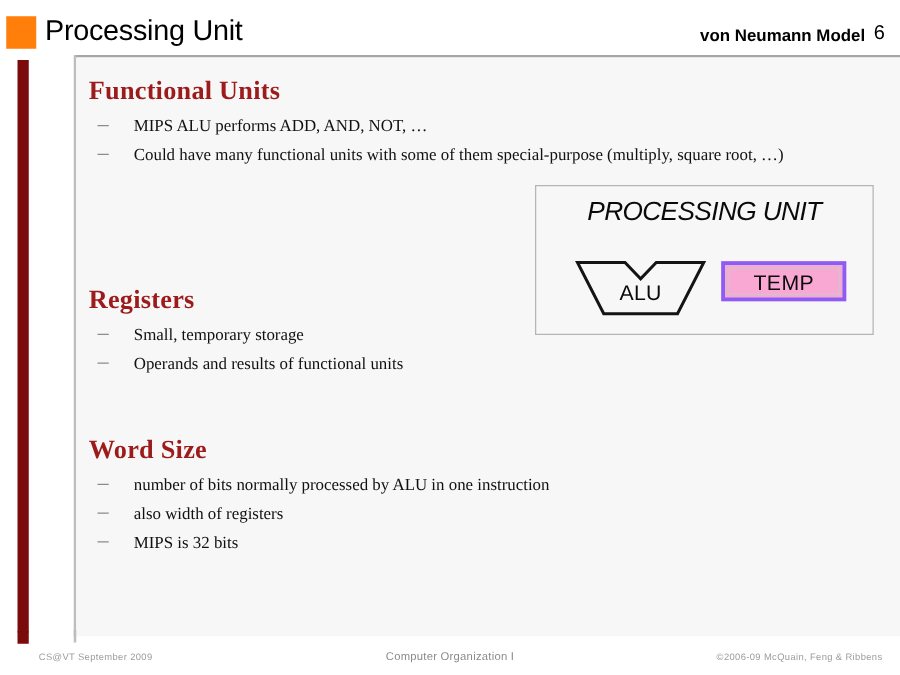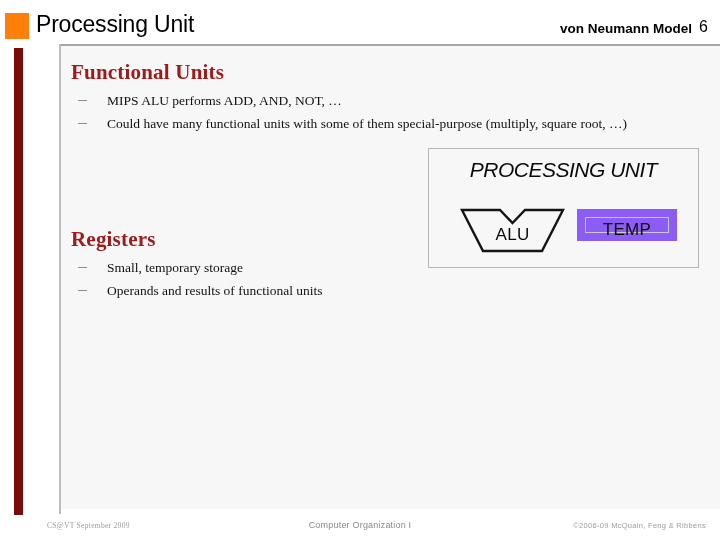--- a/index.html
+++ b/index.html
@@ -159,22 +159,22 @@
     text-align: center;
     font-family: "Liberation Sans", sans-serif;
     font-size: 17px;
     color: #0A0A0A;
     letter-spacing: 0.3px;
   }
   .temp-box {
     position: absolute;
     left: 148px; top: 60px;
     width: 100px; height: 32px;
-    border: 6px solid #8b5cf6;
-    background: #8b5cf6;
+    border: 3px solid #8b5cf6;
+    background: #f9a8d4;
     box-sizing: border-box;
   }
   .temp-inner {
     position: absolute;
     left: 2px; top: 2px; right: 2px; bottom: 2px;
     border: 1px solid #C8C8C8;
     box-sizing: border-box;
   }
   .temp-label {
     position: absolute;
@@ -203,23 +203,22 @@
     position: absolute;
     left: 0; top: 521px;
     width: 720px;
     height: 14px;
     font-family: "Liberation Sans", sans-serif;
     font-size: 7.5px;
     color: #9C9C9C;
   }
   .footer-left {
     position: absolute;
-    left: 47px; top: 0;
+    left: 31px; top: 0;
     letter-spacing: 0.3px;
-    font-family: Liberation Serif, serif;
   }
   .footer-center {
     position: absolute;
     left: 0; right: 0; top: -1px;
     text-align: center;
     font-size: 9px;
     color: #8A8A8A;
     letter-spacing: 0.2px;
   }
   .footer-right {
@@ -269,20 +268,37 @@
         <span class="dash"></span>
         <span>Small, temporary storage</span>
       </li>
       <li class="bullet">
         <span class="dash"></span>
         <span>Operands and results of functional units</span>
       </li>
     </ul>
   </div>
 
+  <div class="section" style="left:71px; top:347px; width:460px;">
+    <div class="section-head">Word Size</div>
+    <ul class="bullet-list">
+      <li class="bullet">
+        <span class="dash"></span>
+        <span>number of bits normally processed by ALU in one instruction</span>
+      </li>
+      <li class="bullet">
+        <span class="dash"></span>
+        <span>also width of registers</span>
+      </li>
+      <li class="bullet">
+        <span class="dash"></span>
+        <span>MIPS is 32 bits</span>
+      </li>
+    </ul>
+  </div>
 
   <div class="diagram">
     <div class="diagram-title">PROCESSING UNIT</div>
 
     <div class="alu-wrap">
       <svg width="105" height="47" viewBox="0 0 105 47">
         <polygon points="2,3 40,3 52.5,16 65,3 103,3 82,44 23,44" fill="#F7F7F7" stroke="#141414" stroke-width="2.4" stroke-linejoin="miter"></polygon>
       </svg>
       <div class="alu-label">ALU</div>
     </div>

